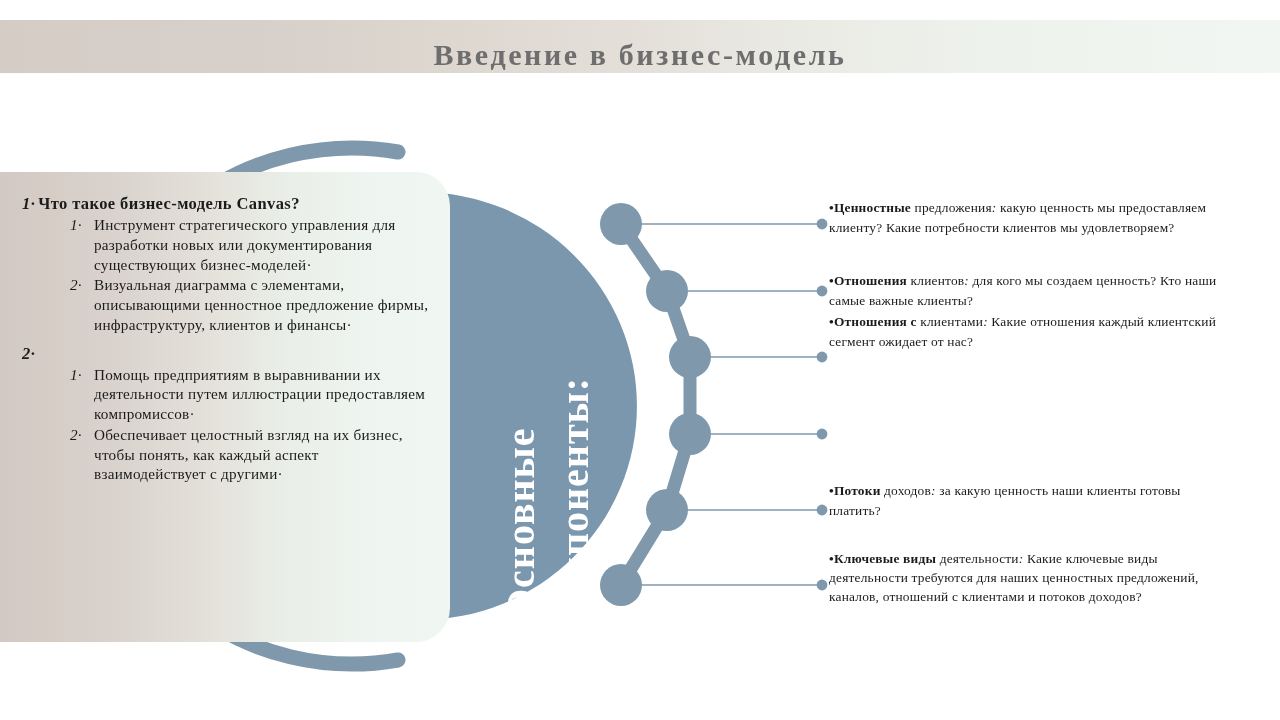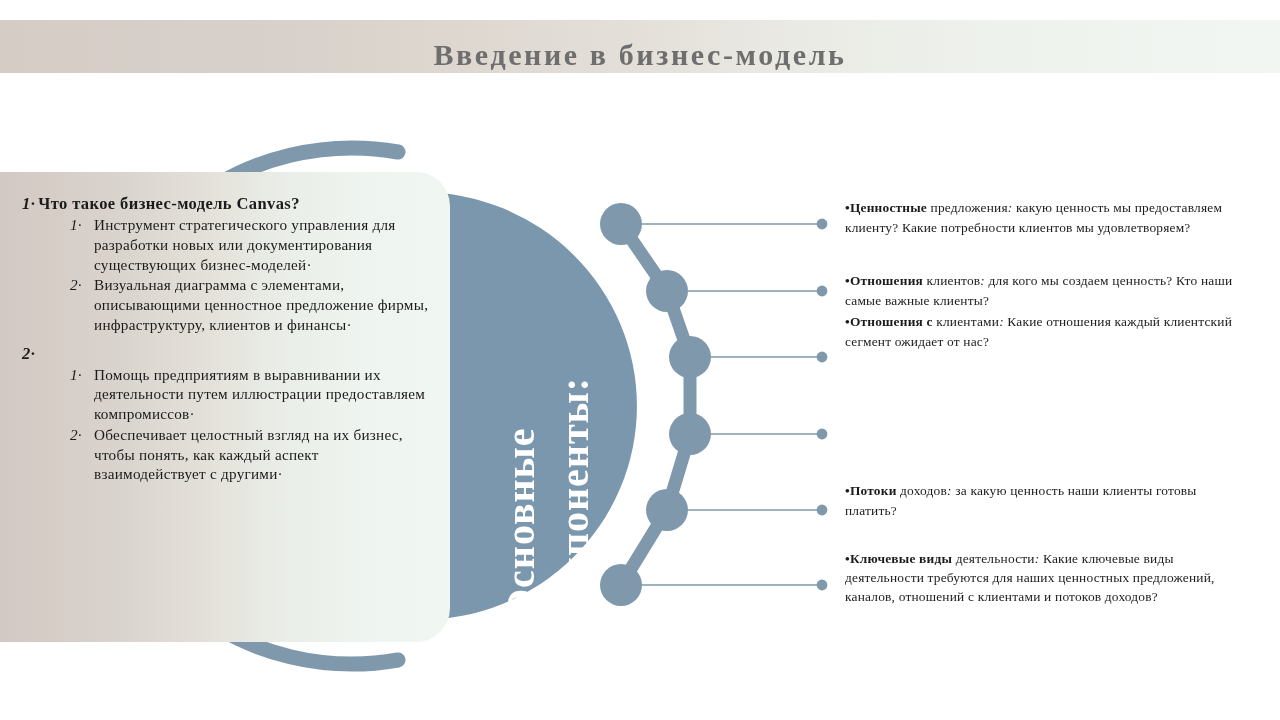--- a/index.html
+++ b/index.html
@@ -114,21 +114,20 @@
     z-index: 6;
   }
   .rb {
     position: absolute;
     width: 400px;
     font-family: "Liberation Serif", "DejaVu Serif", serif;
     font-size: 13.4px;
     line-height: 1.52;
     color: #1b1b1b;
     letter-spacing: 0.2px;
-    margin-left: 16px;
   }
   .rb b { font-weight: bold; }
   .rb i { font-style: italic; }
   .rb .dot-glyph { font-weight: bold; }
 
   .rb-0 { top: 198px; }
   .rb-1 { top: 271px; }
   .rb-2 { top: 312px; }
   .rb-3 { top: 405px; }
   .rb-4 { top: 481px; }

